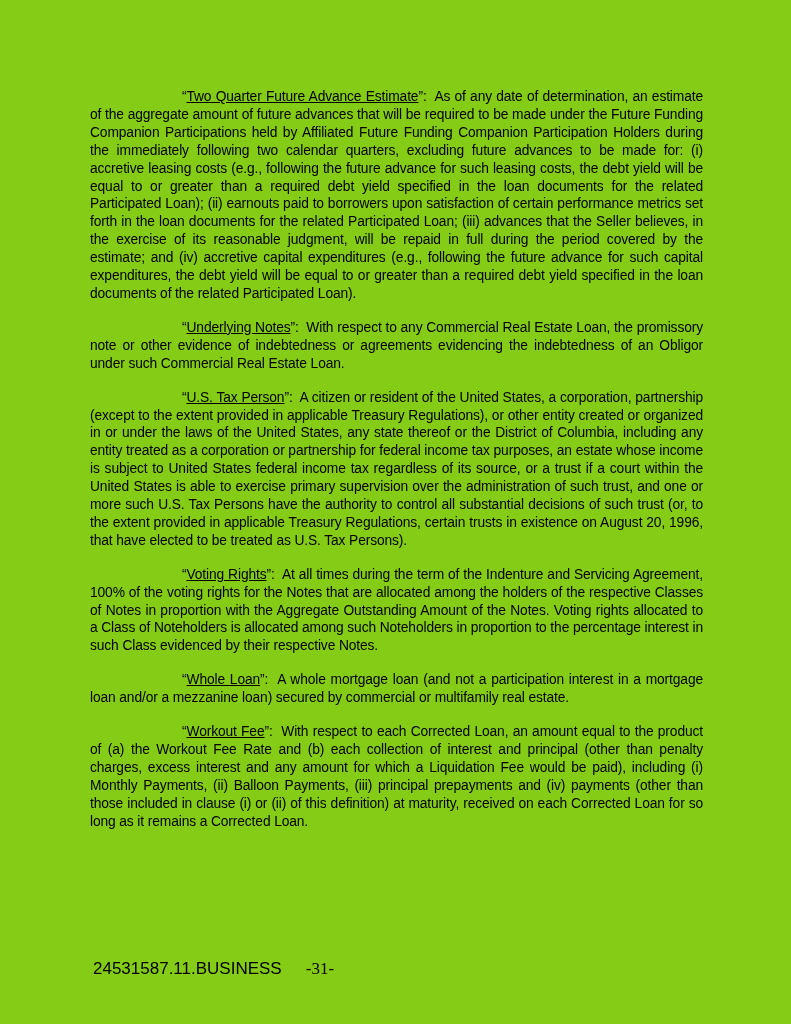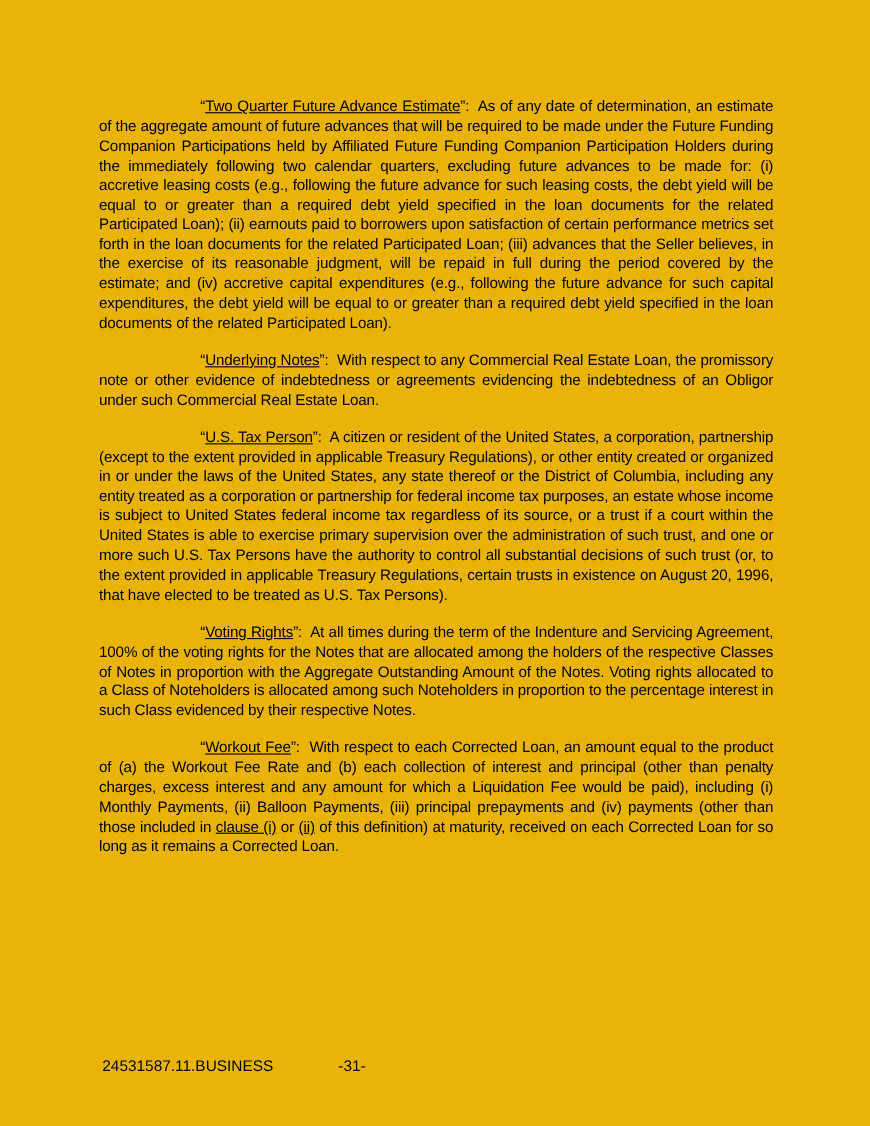--- a/index.html
+++ b/index.html
@@ -7,75 +7,76 @@
   body {
     background: #ffffff;
     color: #000000;
     font-family: "Liberation Sans", "DejaVu Sans", sans-serif;
     position: relative;
     overflow: hidden;
   }
   .page {
     position: absolute;
     inset: 0;
-    background: #eab308;
+    background: #84cc16;
     padding-left: 48px;
   }
   .doc-body {
     position: absolute;
     left: 90px;
     top: 88px;
     width: 613px;
     font-size: 13.8px;
     line-height: 17.9px;
     letter-spacing: -0.12px;
     text-align: justify;
   }
   .para {
     text-indent: 92px;
     margin-bottom: 16px;
   }
   .term {
     text-decoration: underline;
   }
   .u {
-    text-decoration: underline;
   }
   .footer {
     position: absolute;
     top: 959px;
     left: 0;
     width: 640px;
     height: 20px;
-    font-size: 14px;
+    font-size: 17px;
     line-height: 14px;
     color: #000000;
   }
   .footer-left {
     position: absolute;
     left: 93px;
     top: 3px;
   }
   .footer-center {
     position: absolute;
     left: 50%;
     top: 3px;
     transform: translateX(-50%);
+    font-family: Liberation Serif, serif;
   }
 </style>
 </head>
 <body>
 
 <div class="page">
 
   <div class="doc-body">
       <p class="para"><span>“</span><span class="term">Two Quarter Future Advance Estimate</span><span>”:&nbsp; </span><span>As of any date of determination, an estimate of the aggregate amount of future advances that will be required to be made under the Future Funding Companion Participations held by Affiliated Future Funding Companion Participation Holders during the immediately following two calendar quarters, excluding future advances to be made for: (i) accretive leasing costs (e.g., following the future advance for such leasing costs, the debt yield will be equal to or greater than a required debt yield specified in the loan documents for the related Participated Loan); (ii) earnouts paid to borrowers upon satisfaction of certain performance metrics set forth in the loan documents for the related Participated Loan; (iii) advances that the Seller believes, in the exercise of its reasonable judgment, will be repaid in full during the period covered by the estimate; and (iv) accretive capital expenditures (e.g., following the future advance for such capital expenditures, the debt yield will be equal to or greater than a required debt yield specified in the loan documents of the related Participated Loan).</span></p>
       <p class="para"><span>“</span><span class="term">Underlying Notes</span><span>”:&nbsp; </span><span>With respect to any Commercial Real Estate Loan, the promissory note or other evidence of indebtedness or agreements evidencing the indebtedness of an Obligor under such Commercial Real Estate Loan.</span></p>
       <p class="para"><span>“</span><span class="term">U.S. Tax Person</span><span>”:&nbsp; </span><span>A citizen or resident of the United States, a corporation, partnership (except to the extent provided in applicable Treasury Regulations), or other entity created or organized in or under the laws of the United States, any state thereof or the District of Columbia, including any entity treated as a corporation or partnership for federal income tax purposes, an estate whose income is subject to United States federal income tax regardless of its source, or a trust if a court within the United States is able to exercise primary supervision over the administration of such trust, and one or more such U.S. Tax Persons have the authority to control all substantial decisions of such trust (or, to the extent provided in applicable Treasury Regulations, certain trusts in existence on August 20, 1996, that have elected to be treated as U.S. Tax Persons).</span></p>
       <p class="para"><span>“</span><span class="term">Voting Rights</span><span>”:&nbsp; </span><span>At all times during the term of the Indenture and Servicing Agreement, 100% of the voting rights for the Notes that are allocated among the holders of the respective Classes of Notes in proportion with the Aggregate Outstanding Amount of the Notes. Voting rights allocated to a Class of Noteholders is allocated among such Noteholders in proportion to the percentage interest in such Class evidenced by their respective Notes.</span></p>
+      <p class="para"><span>“</span><span class="term">Whole Loan</span><span>”:&nbsp; </span><span>A whole mortgage loan (and not a participation interest in a mortgage loan and/or a mezzanine loan) secured by commercial or multifamily real estate.</span></p>
       <p class="para"><span>“</span><span class="term">Workout Fee</span><span>”:&nbsp; </span><span>With respect to each Corrected Loan, an amount equal to the product of (a) the Workout Fee Rate and (b) each collection of interest and principal (other than penalty charges, excess interest and any amount for which a Liquidation Fee would be paid), including (i) Monthly Payments, (ii) Balloon Payments, (iii) principal prepayments and (iv) payments (other than those included in </span><span class="u">clause (i)</span><span> or </span><span class="u">(ii)</span><span> of this definition) at maturity, received on each Corrected Loan for so long as it remains a Corrected Loan.</span></p>
     </div>
 
   <div class="footer">
     <span class="footer-left">24531587.11.BUSINESS</span>
     <span class="footer-center">-31-</span>
   </div>
 
 </div>
 

